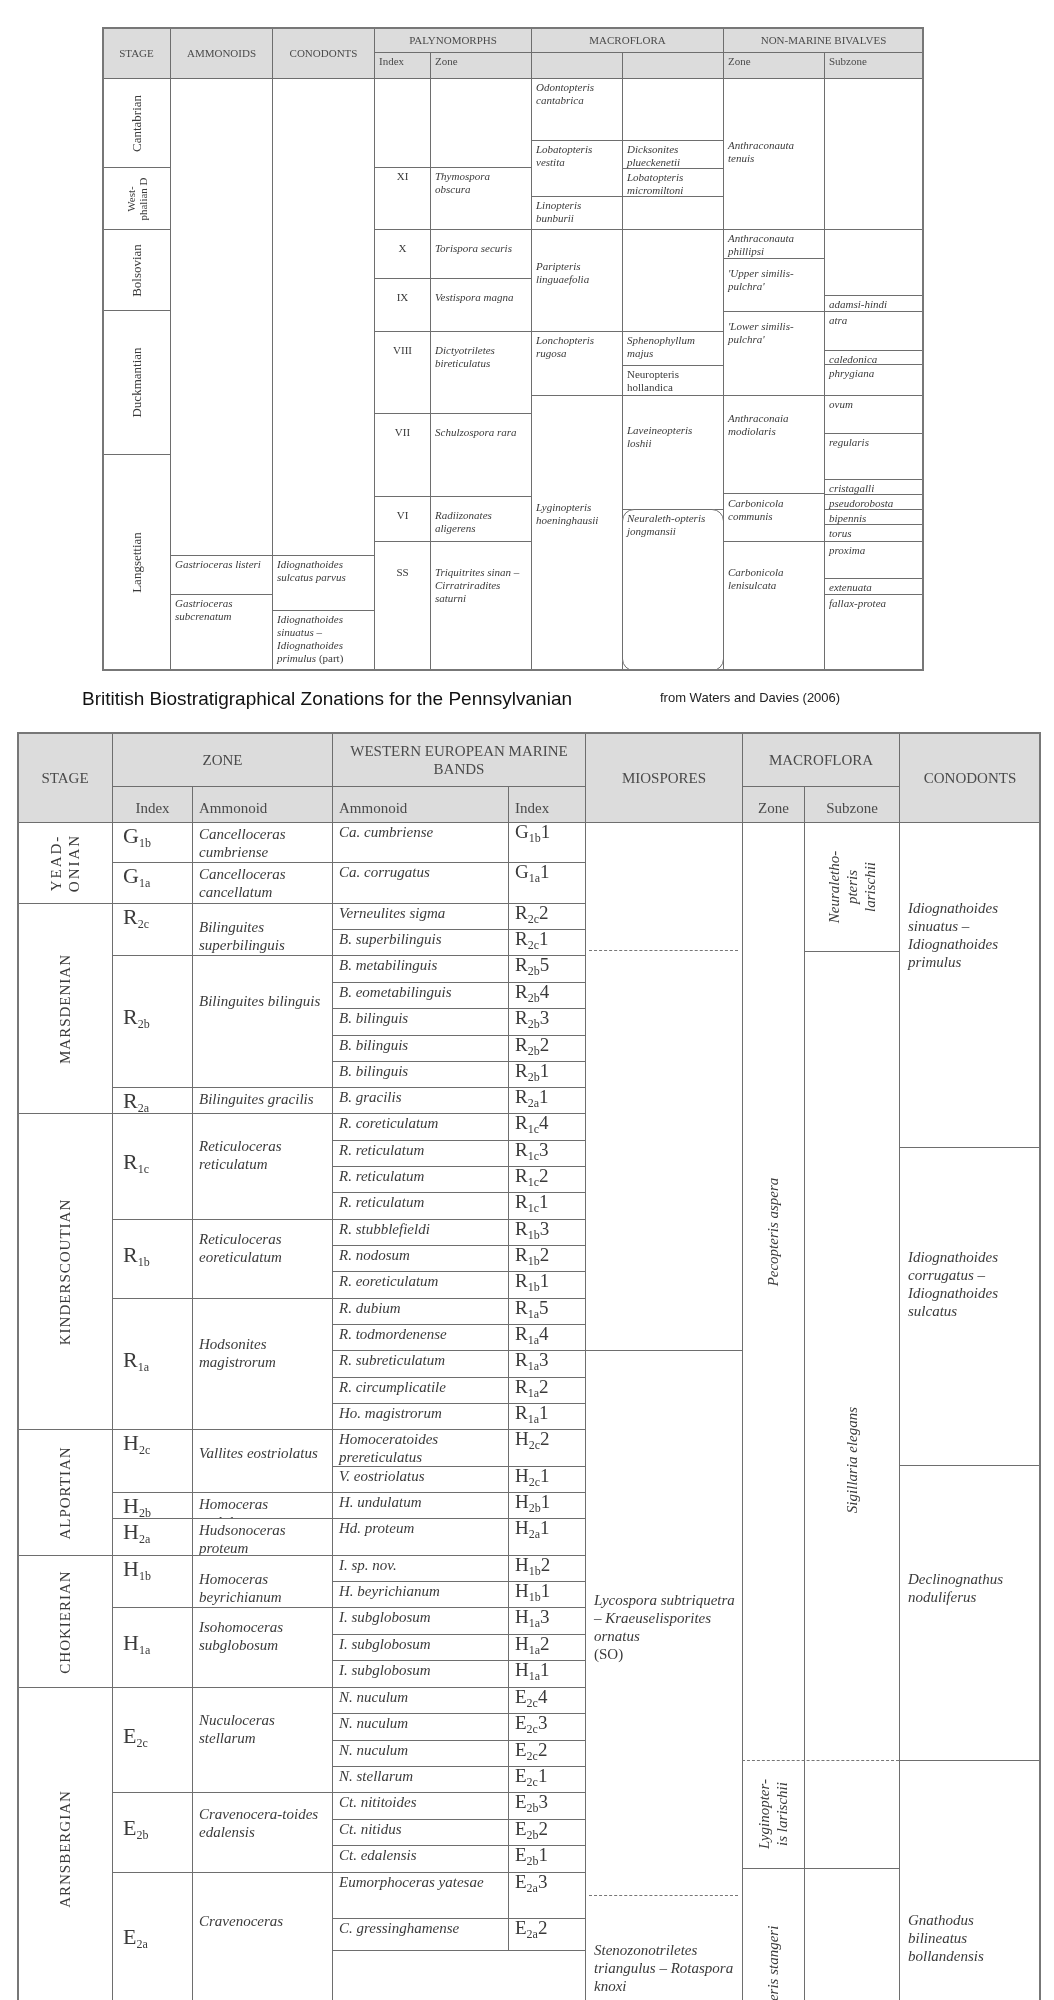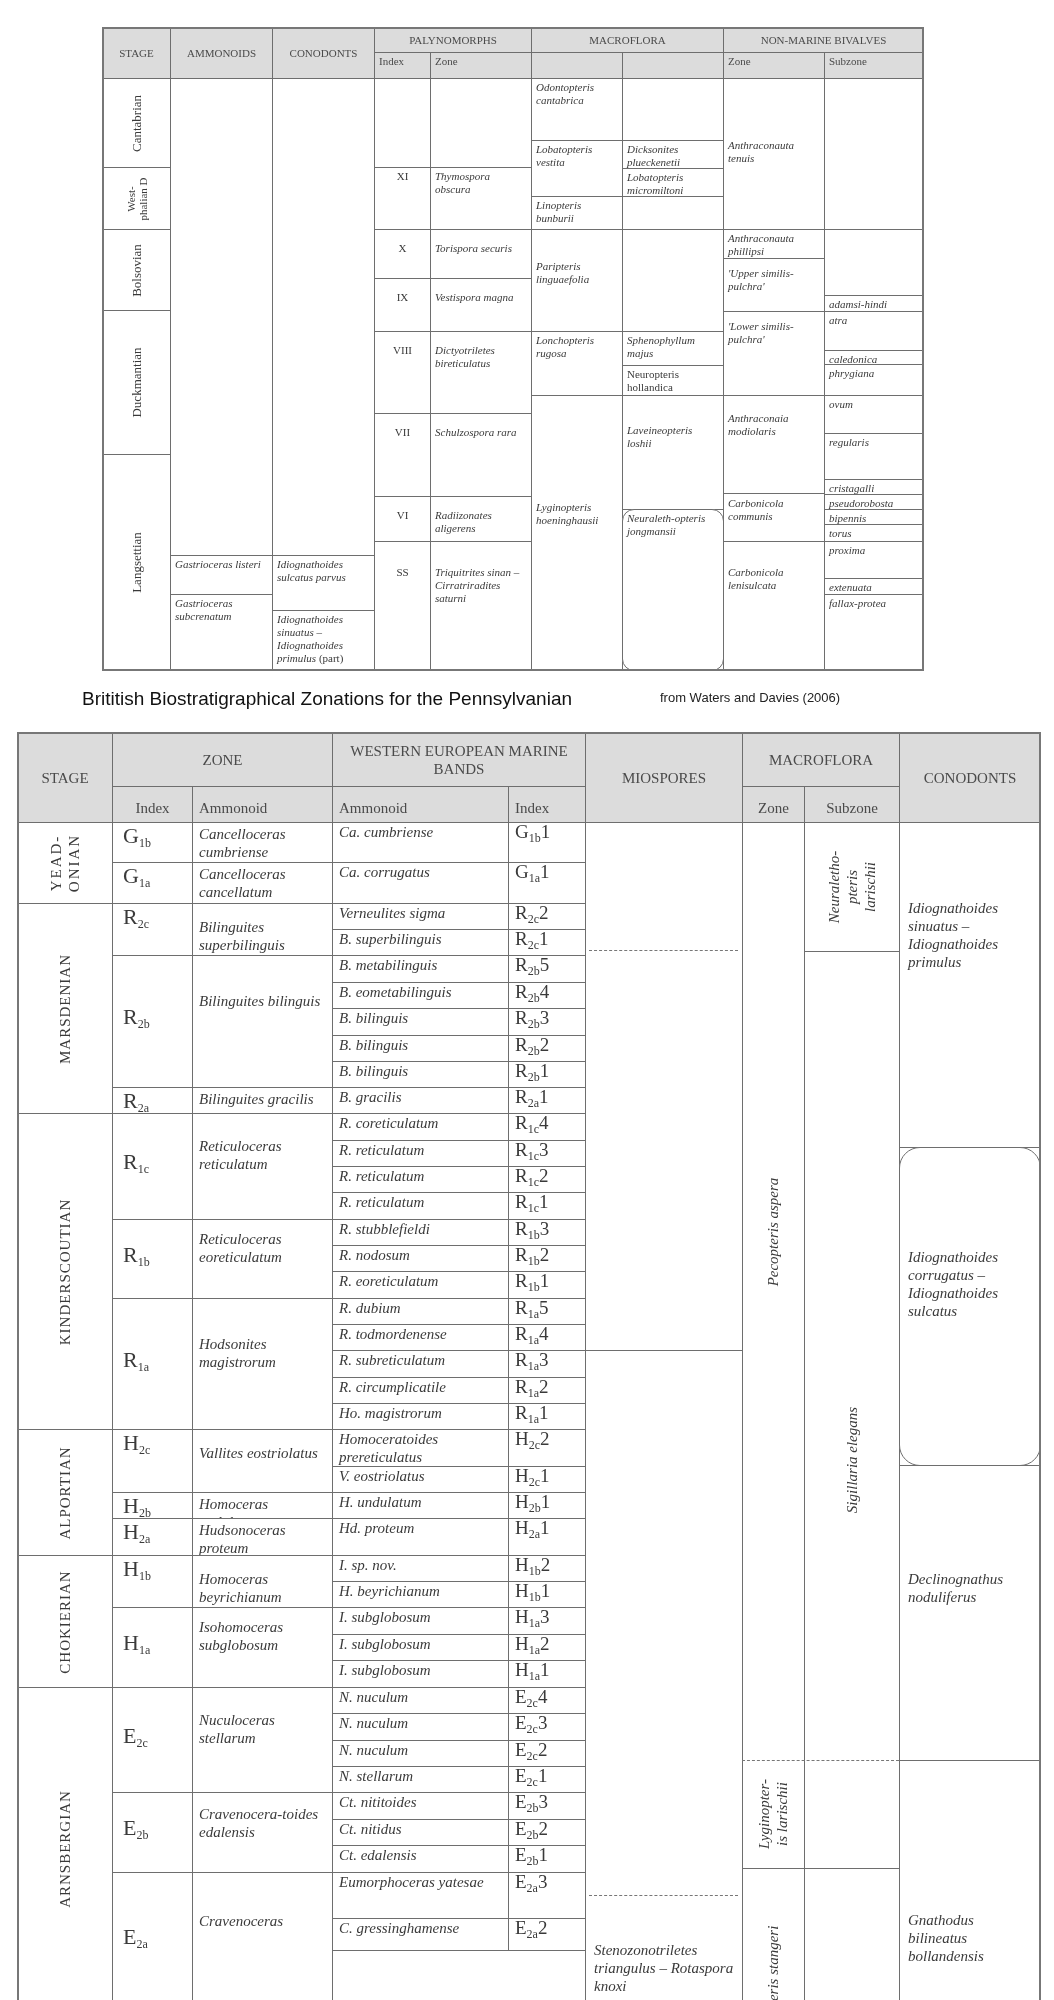--- a/index.html
+++ b/index.html
@@ -252,20 +252,24 @@
     <div class="cell t2 idx" style="left: 508px; top: 1819px; width: 78px; height: 27px; font-size: 19px; padding-top: 0px;"><span>E</span><sub>2b</sub><span>2</span></div>
     <div class="cell t2 it" style="left: 332px; top: 1845px; width: 177px; height: 28px; padding-top: 0px;">Ct. edalensis</div>
     <div class="cell t2 idx" style="left: 508px; top: 1845px; width: 78px; height: 28px; font-size: 19px; padding-top: 0px;"><span>E</span><sub>2b</sub><span>1</span></div>
     <div class="cell t2 it" style="left: 332px; top: 1872px; width: 177px; height: 47px; padding-top: 0px;">Eumorphoceras yatesae</div>
     <div class="cell t2 idx" style="left: 508px; top: 1872px; width: 78px; height: 47px; font-size: 19px; padding-top: 0px;"><span>E</span><sub>2a</sub><span>3</span></div>
     <div class="cell t2 it" style="left: 332px; top: 1918px; width: 177px; height: 33px; padding-top: 0px;">C. gressinghamense</div>
     <div class="cell t2 idx" style="left: 508px; top: 1918px; width: 78px; height: 33px; font-size: 19px; padding-top: 0px;"><span>E</span><sub>2a</sub><span>2</span></div>
     <div class="cell t2" style="left: 585px; top: 822px; width: 158px; height: 529px; position: absolute;">
     </div>
     <div class="cell t2" style="left: 585px; top: 1350px; width: 158px; height: 661px;">
+      <div style="position: absolute; left: 8px; right: 4px; top: 240px;">
+        <div class="it">Lycospora subtriquetra – Kraeuselisporites ornatus</div>
+        <div>(SO)</div>
+      </div>
       <div style="position: absolute; left: 8px; right: 4px; top: 590px;">
         <div class="it">Stenozonotriletes triangulus – Rotaspora knoxi</div>
         <div></div>
       </div>
     </div>
     <div class="dash" style="left: 589px; top: 950px; width: 149px;"></div>
     <div class="dash" style="left: 589px; top: 1895px; width: 149px;"></div>
     <div class="cell t2 vt" style="left: 742px; top: 822px; width: 63px; height: 939px;">
       <span style="font-style:italic;margin-top:-120px;">Pecopteris aspera</span>
     </div>
@@ -278,17 +282,17 @@
     <div class="cell t2 vt" style="left: 804px; top: 822px; width: 96px; height: 130px;">
       <span style="font-style:italic;white-space:normal;width:100px;line-height:18px;">Neuraletho-pteris larischii</span>
     </div>
     <div class="cell t2 vt" style="left: 804px; top: 951px; width: 96px; height: 918px;">
       <span style="font-style:italic;margin-top:100px;">Sigillaria elegans</span>
     </div>
     <div class="cell t2" style="left: 804px; top: 1868px; width: 96px; height: 143px;"></div>
     <div class="cell t2" style="left: 804px; top: 1760px; width: 96px; height: 109px; border-top: none;"></div>
     <div class="dash" style="left: 742px; top: 1760px; width: 157px;"></div>
     <div class="cell t2 it" style="left: 899px; top: 822px; width: 142px; height: 326px; padding: 76px 8px 0px;">Idiognathoides sinuatus – Idiognathoides primulus</div>
-    <div class="cell t2 it" style="left: 899px; top: 1147px; width: 142px; height: 319px; padding: 100px 8px 0px; border-radius: 21px;">Idiognathoides corrugatus – Idiognathoides sulcatus</div>
+    <div class="cell t2 it" style="left: 899px; top: 1147px; width: 142px; height: 319px; padding: 100px 8px 0px;">Idiognathoides corrugatus – Idiognathoides sulcatus</div>
     <div class="cell t2 it" style="left: 899px; top: 1465px; width: 142px; height: 296px; padding: 104px 8px 0px;">Declinognathus noduliferus</div>
     <div class="cell t2 it" style="left: 899px; top: 1760px; width: 142px; height: 251px; padding: 150px 8px 0px;">Gnathodus bilineatus bollandensis</div>
     <div class="frame" style="left: 17px; top: 732px; width: 1024px; height: 1279px;"></div>
   </div>
 
 </body></html>

